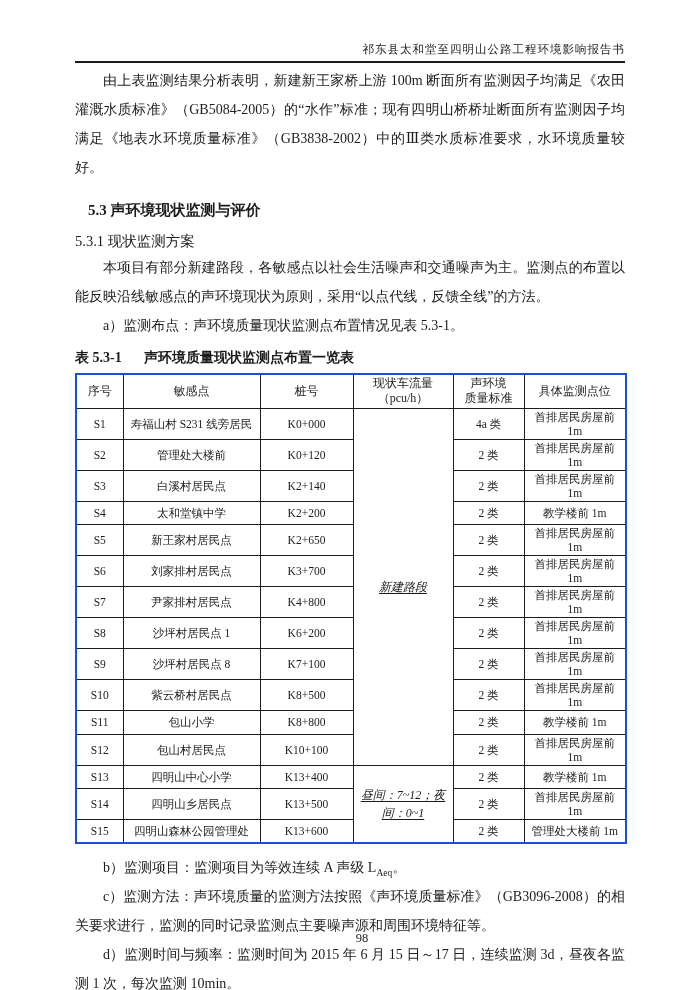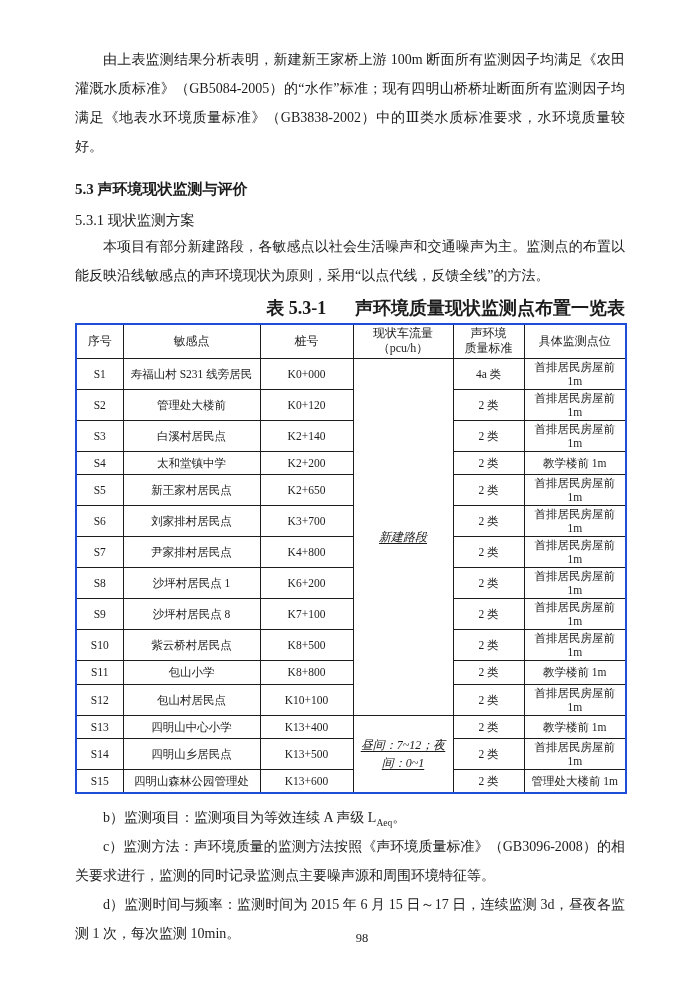--- a/index.html
+++ b/index.html
@@ -25,38 +25,38 @@
   }
   .para {
     margin: 0;
     font-size: 14px;
     line-height: 29px;
     text-align: justify;
     text-indent: 2em;
   }
   .para-first { margin-top: 3px; }
   .heading-53 {
-    margin: 16px 0 0 0;
+    margin: 16px 0 0 13px;
     font-size: 15px;
     font-weight: bold;
     line-height: 24px;
   }
   .heading-531 {
     margin: 7px 0 0 0;
     font-size: 14.5px;
     font-weight: normal;
     line-height: 24px;
   }
   .para-plan { }
   .item { margin: 0; font-size: 14px; line-height: 29px; text-align: justify; text-indent: 2em; }
   .table-title {
     margin: 8px 0 5px 0;
-    text-align: right;
+    text-align: left;
     font-weight: bold;
-    font-size: 18px;
+    font-size: 14px;
     line-height: 20px;
   }
   .table-title .gap { display: inline-block; width: 1.6em; }
   table.noise-table {
     width: 100%;
     border-collapse: collapse;
     table-layout: fixed;
     border: 2px solid #1d4ed8;
   }
   .noise-table th, .noise-table td {
@@ -88,28 +88,30 @@
     width: 100%;
     text-align: center;
     font-size: 12.5px;
   }
 </style>
 </head>
 <body>
 
 <div class="page">
 
+  <div class="doc-header">祁东县太和堂至四明山公路工程环境影响报告书</div>
 
   <p class="para para-first">由上表监测结果分析表明，新建新王家桥上游 100m 断面所有监测因子均满足《农田灌溉水质标准》（GB5084-2005）的“水作”标准；现有四明山桥桥址断面所有监测因子均满足《地表水环境质量标准》（GB3838-2002）中的Ⅲ类水质标准要求，水环境质量较好。</p>
 
   <h2 class="heading-53">5.3 声环境现状监测与评价</h2>
   <h3 class="heading-531">5.3.1  现状监测方案</h3>
 
   <p class="para para-plan">本项目有部分新建路段，各敏感点以社会生活噪声和交通噪声为主。监测点的布置以能反映沿线敏感点的声环境现状为原则，采用“以点代线，反馈全线”的方法。</p>
 
+  <p class="item">a）监测布点：声环境质量现状监测点布置情况见表 5.3-1。</p>
 
   <div class="table-title">
     <span>表 5.3-1</span><span class="gap"></span><span>声环境质量现状监测点布置一览表</span>
   </div>
 
   <table class="noise-table">
     <colgroup>
       <col style="width:47px">
         <col style="width:137px">
         <col style="width:93px">

